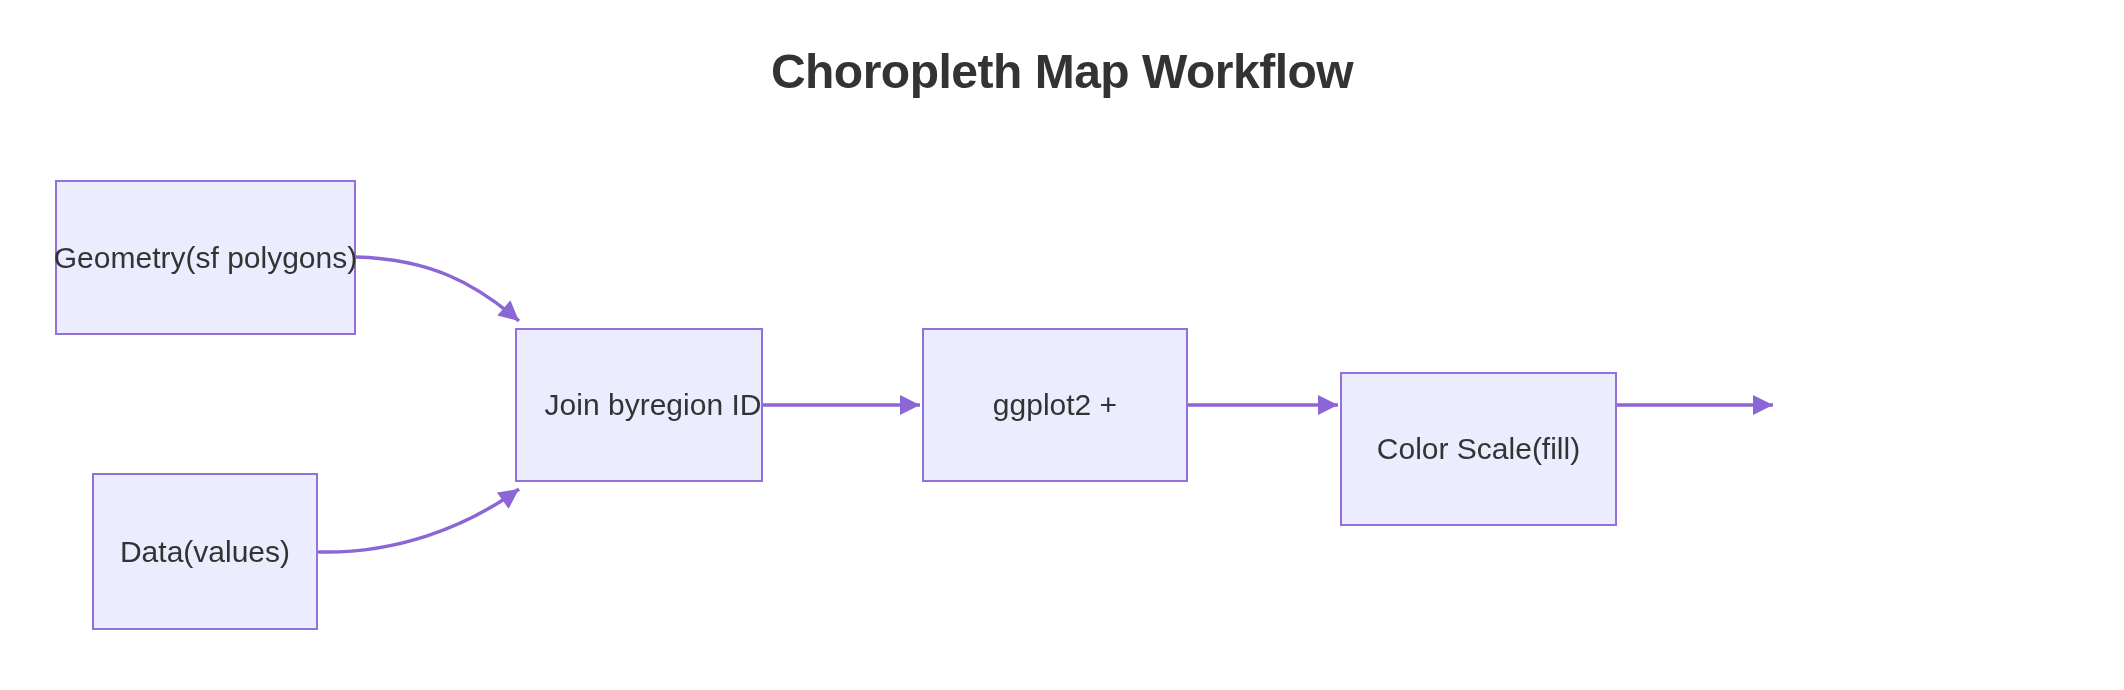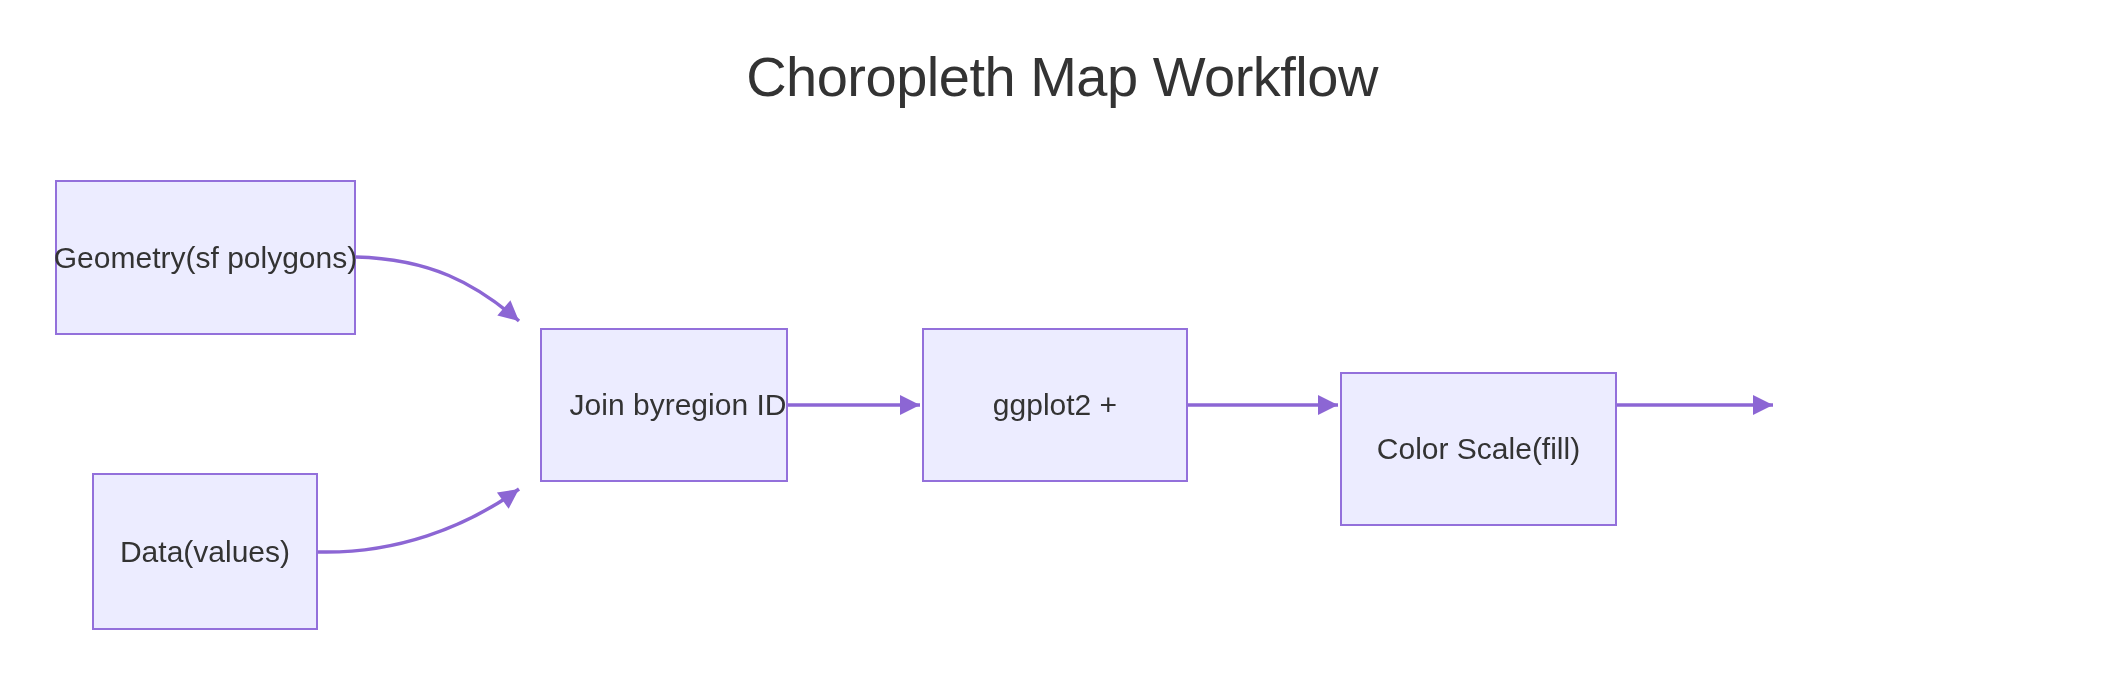--- a/index.html
+++ b/index.html
@@ -22,22 +22,22 @@
     background: #ffffff;
     overflow: hidden;
     font-family: "Liberation Sans", "DejaVu Sans", sans-serif;
   }
   .diagram-title {
     position: absolute;
     left: 0;
     right: 0;
     top: 44px;
     text-align: center;
-    font-size: 56px;
-    font-weight: normal;
+    font-size: 48px;
+    font-weight: bold;
     color: var(--title-color);
     letter-spacing: -0.5px;
   }
   .edges-layer {
     position: absolute;
     left: 0;
     top: 0;
     width: 2124px;
     height: 690px;
     pointer-events: none;
@@ -92,21 +92,21 @@
   <div class="node" style="left:55px; top:180px; width:301px; height:155px;">
     <span class="line">Geometry</span>
     <span class="line">(sf polygons)</span>
   </div>
 
   <div class="node" style="left:92px; top:473px; width:226px; height:157px;">
     <span class="line">Data</span>
     <span class="line">(values)</span>
   </div>
 
-  <div class="node" style="left:540px; top:328px; width:248px; height:154px;padding-left:28px;">
+  <div class="node" style="left:515px; top:328px; width:248px; height:154px;padding-left:28px;">
     <span class="line">Join by</span>
     <span class="line">region ID</span>
   </div>
 
   <div class="node" style="left:922px; top:328px; width:266px; height:154px;">
     <span class="line">ggplot2 +</span>
   </div>
 
   <div class="node" style="left:1340px; top:328px; width:277px; height:154px;margin-top:44px;">
     <span class="line">Color Scale</span>

